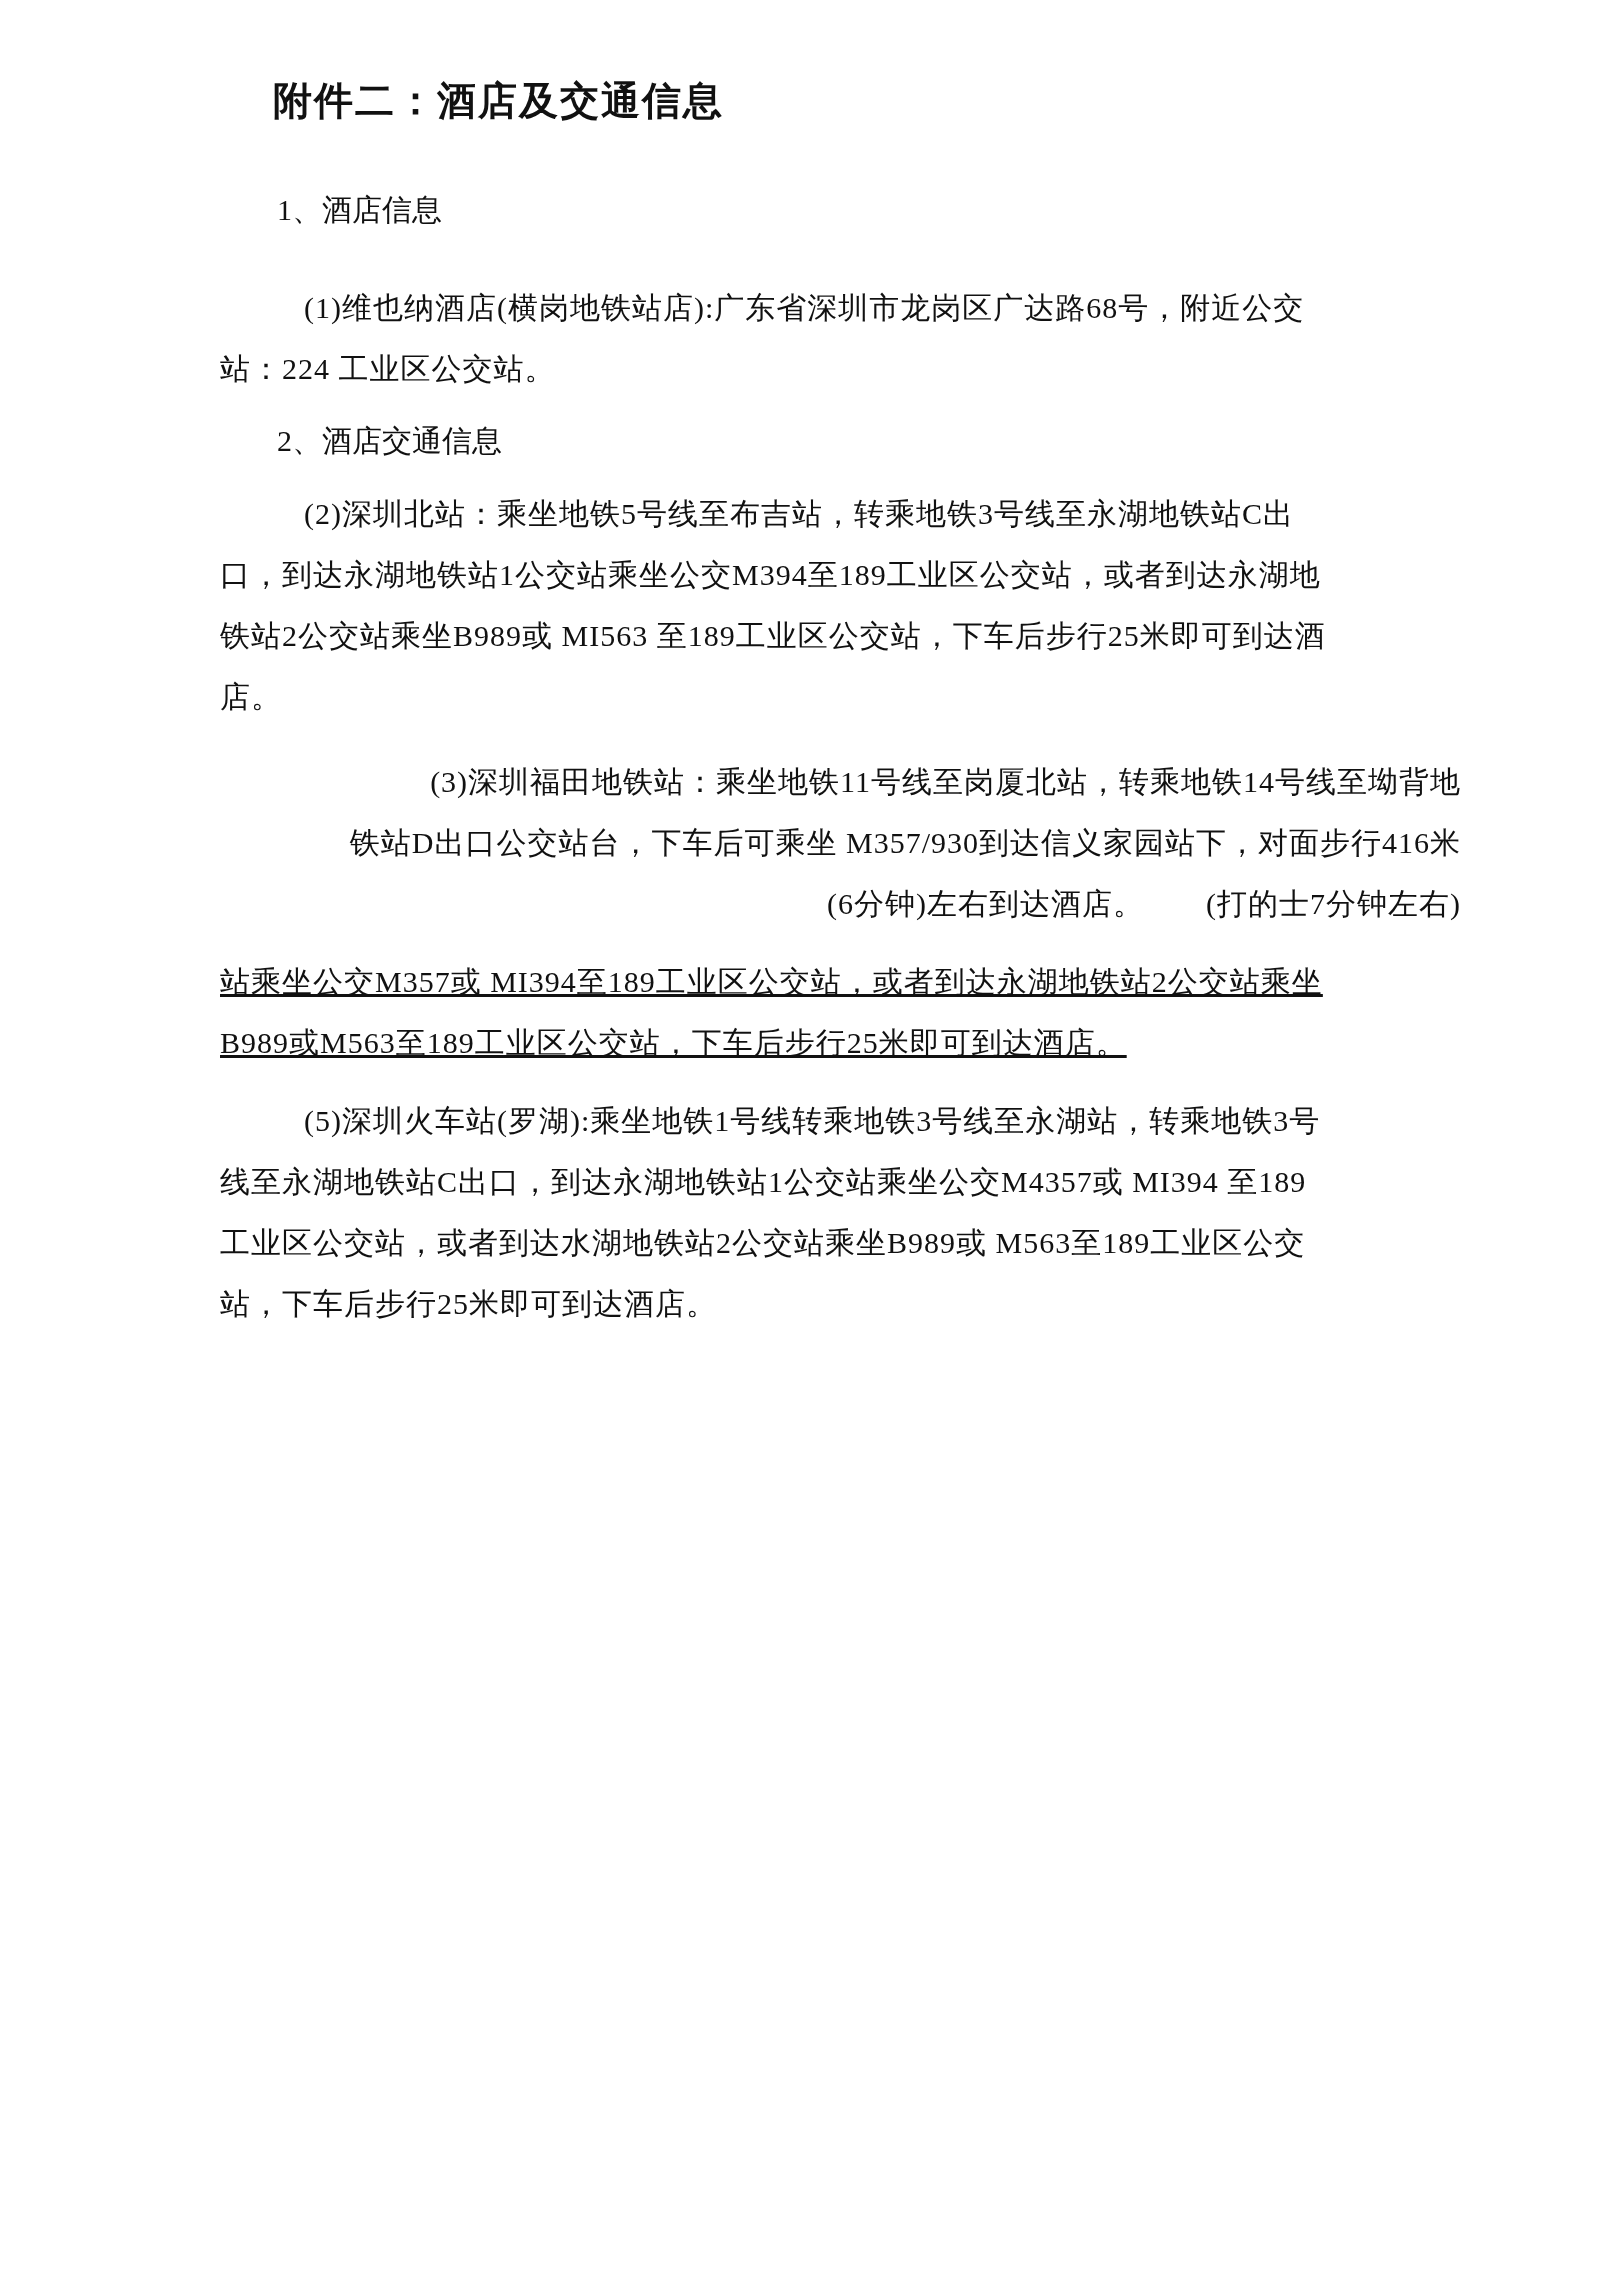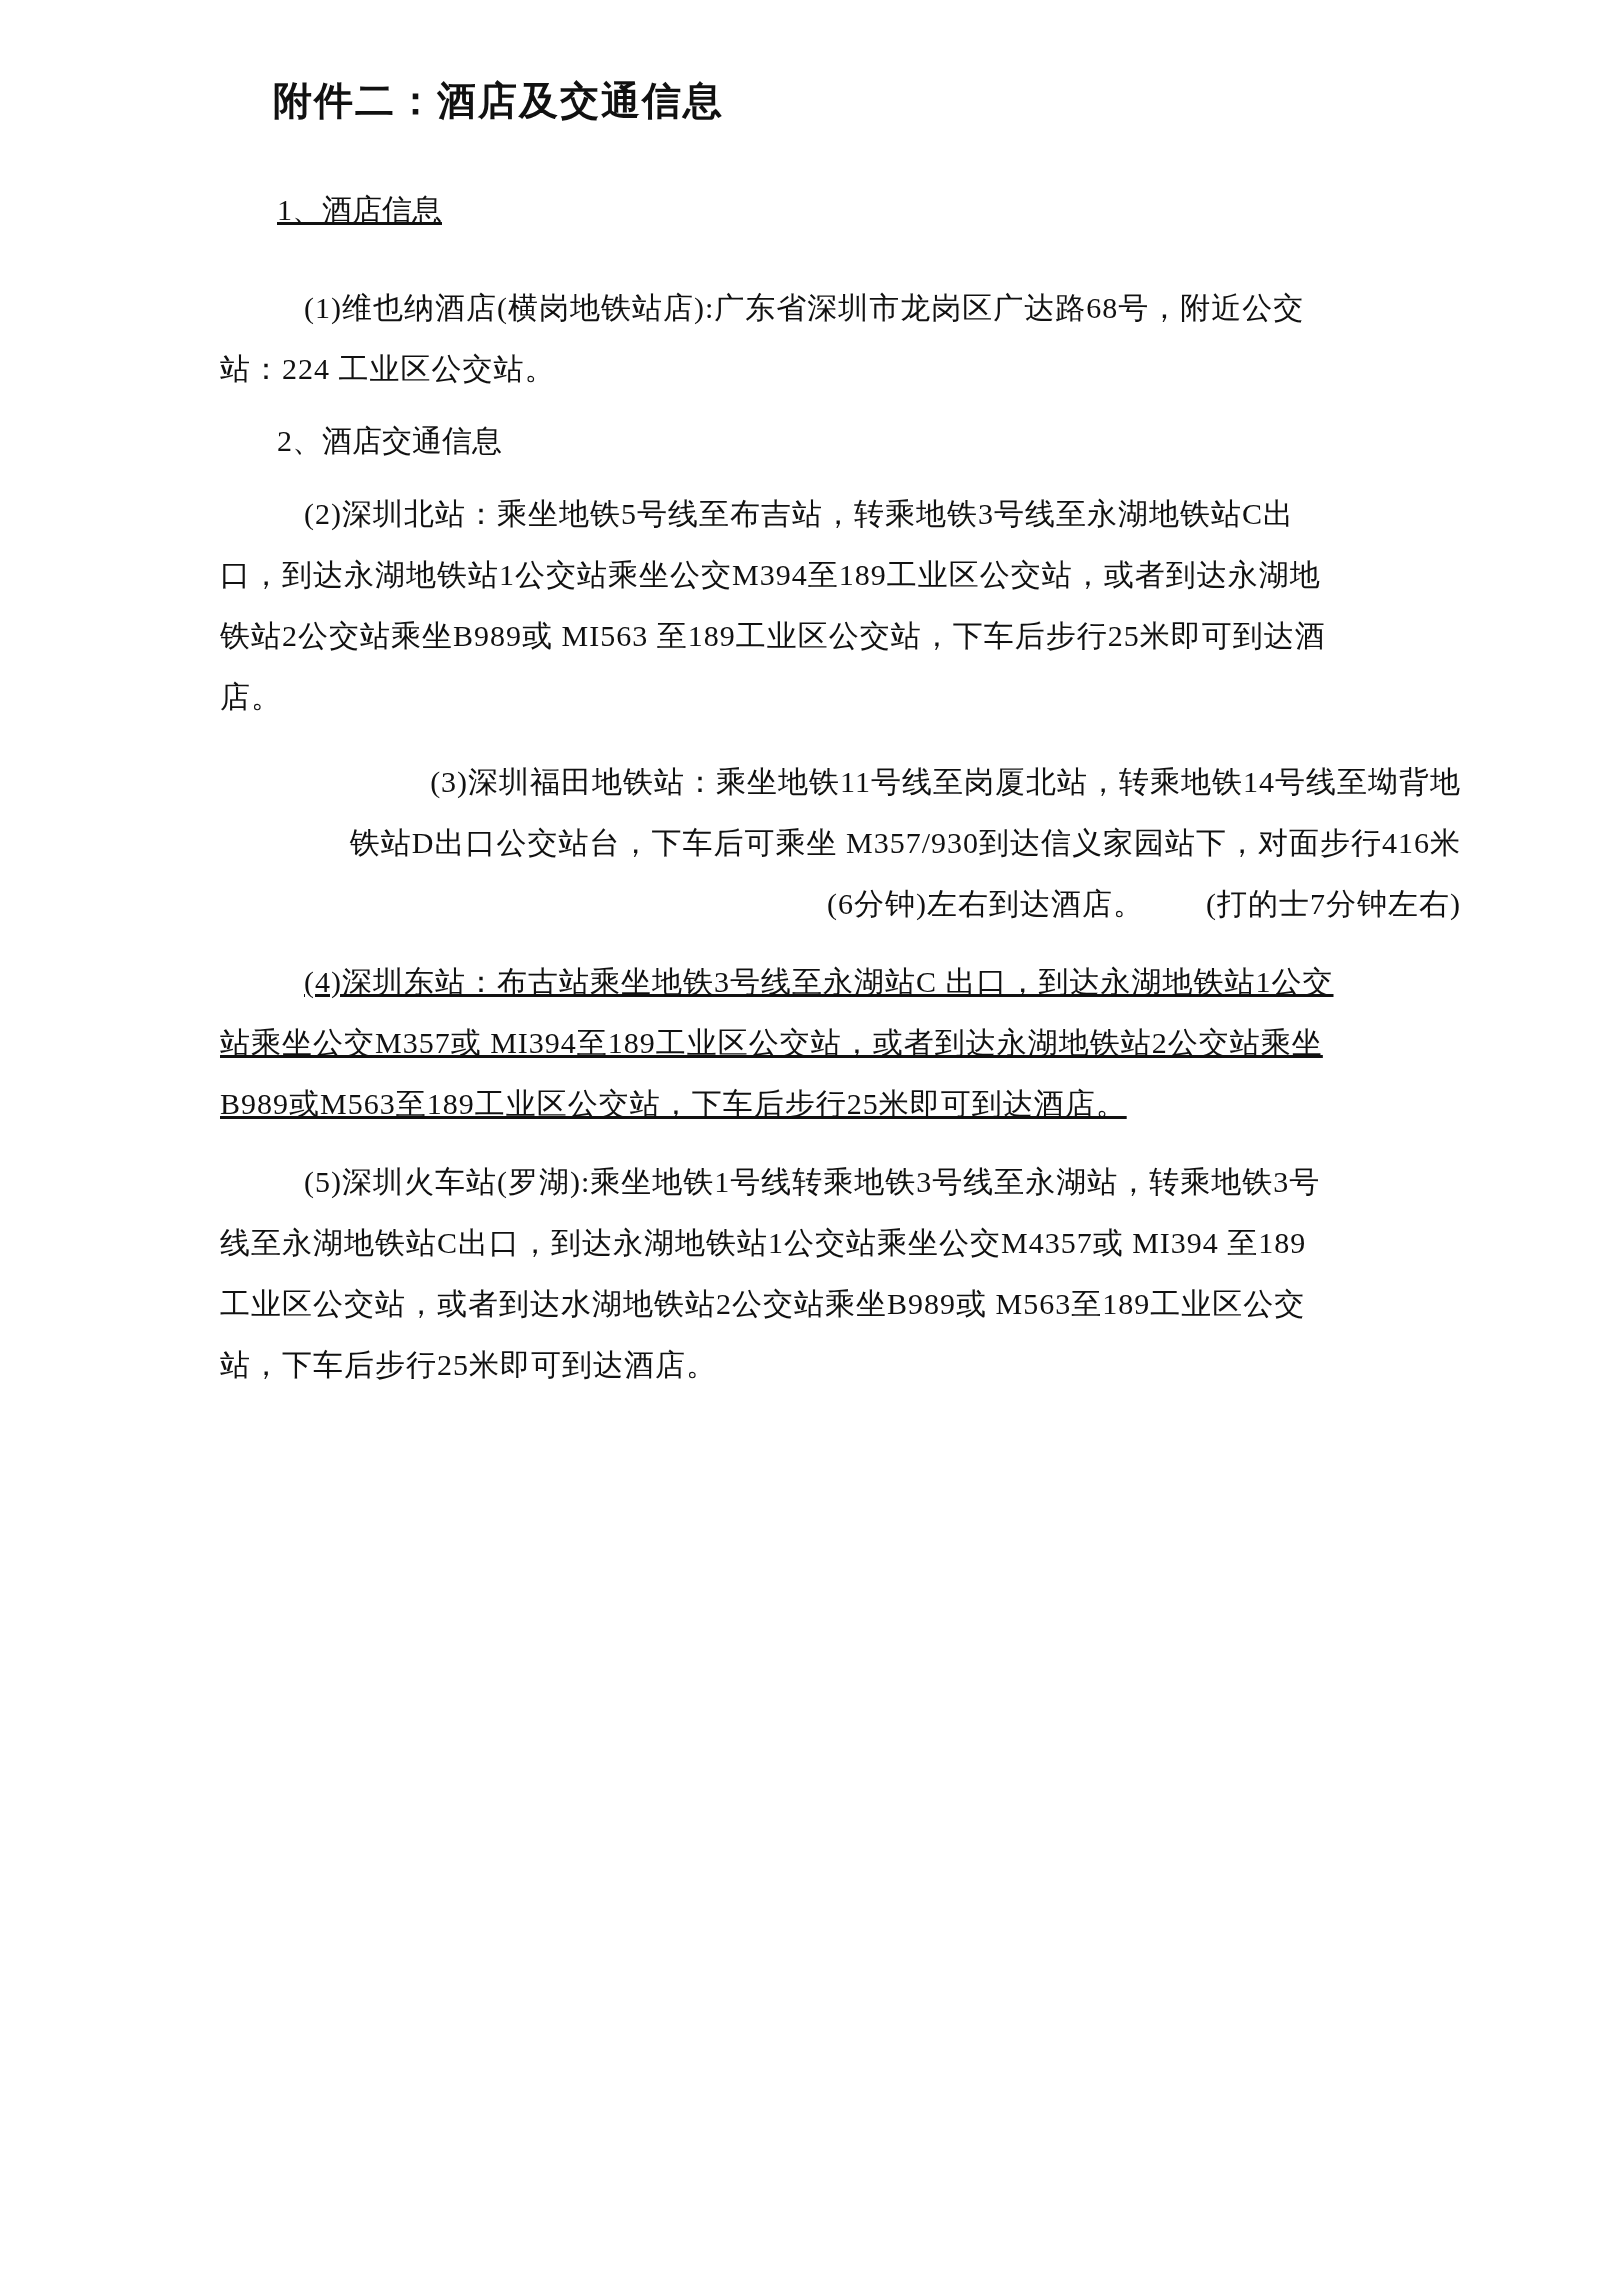--- a/index.html
+++ b/index.html
@@ -40,21 +40,21 @@
     font-size: 30px;
     line-height: 61px;
     height: 61px;
     white-space: pre;
     letter-spacing: 1px;
   }
   .para .line.first {
     text-indent: 84px;
   }
   
-  #content > :nth-child(1) { margin-bottom: 37px; text-decoration: underline; }  
+  #content > :nth-child(1) { margin-bottom: 37px; }  
   #content > :nth-child(2) { margin-bottom: 10.8px; }  
   #content > :nth-child(3) { margin-bottom: 5.9px;  }  
   #content > :nth-child(4) { margin-bottom: 24.5px; }  
   #content > :nth-child(5) { margin-bottom: 16.7px; text-align: right; }  
   #content > :nth-child(6) { margin-bottom: 16.7px; text-decoration: underline; }  
   #content > :nth-child(7) { margin-bottom: 28px; }  
   #content > :nth-child(8) { margin-bottom: 0; padding-left: 9.8px; } 
 </style>
 </head>
 <body>
@@ -74,21 +74,20 @@
           <div class="line">口，到达永湖地铁站1公交站乘坐公交M394至189工业区公交站，或者到达永湖地</div>
           <div class="line">铁站2公交站乘坐B989或 MI563 至189工业区公交站，下车后步行25米即可到达酒</div>
           <div class="line">店。</div>
         </div>
         <div class="para">
           <div class="line first">(3)深圳福田地铁站：乘坐地铁11号线至岗厦北站，转乘地铁14号线至坳背地</div>
           <div class="line">铁站D出口公交站台，下车后可乘坐 M357/930到达信义家园站下，对面步行416米</div>
           <div class="line">(6分钟)左右到达酒店。　　(打的士7分钟左右)</div>
         </div>
         <div class="para">
-          <div class="line first">(4)深圳东站：布古站乘坐地铁3号线至永湖站C 出口，到达永湖地铁站1公交</div>
           <div class="line">站乘坐公交M357或 MI394至189工业区公交站，或者到达永湖地铁站2公交站乘坐</div>
           <div class="line">B989或M563至189工业区公交站，下车后步行25米即可到达酒店。</div>
         </div>
         <div class="para">
           <div class="line first">(5)深圳火车站(罗湖):乘坐地铁1号线转乘地铁3号线至永湖站，转乘地铁3号</div>
           <div class="line">线至永湖地铁站C出口，到达永湖地铁站1公交站乘坐公交M4357或 MI394 至189</div>
           <div class="line">工业区公交站，或者到达水湖地铁站2公交站乘坐B989或 M563至189工业区公交</div>
           <div class="line">站，下车后步行25米即可到达酒店。</div>
         </div>
       </div>

